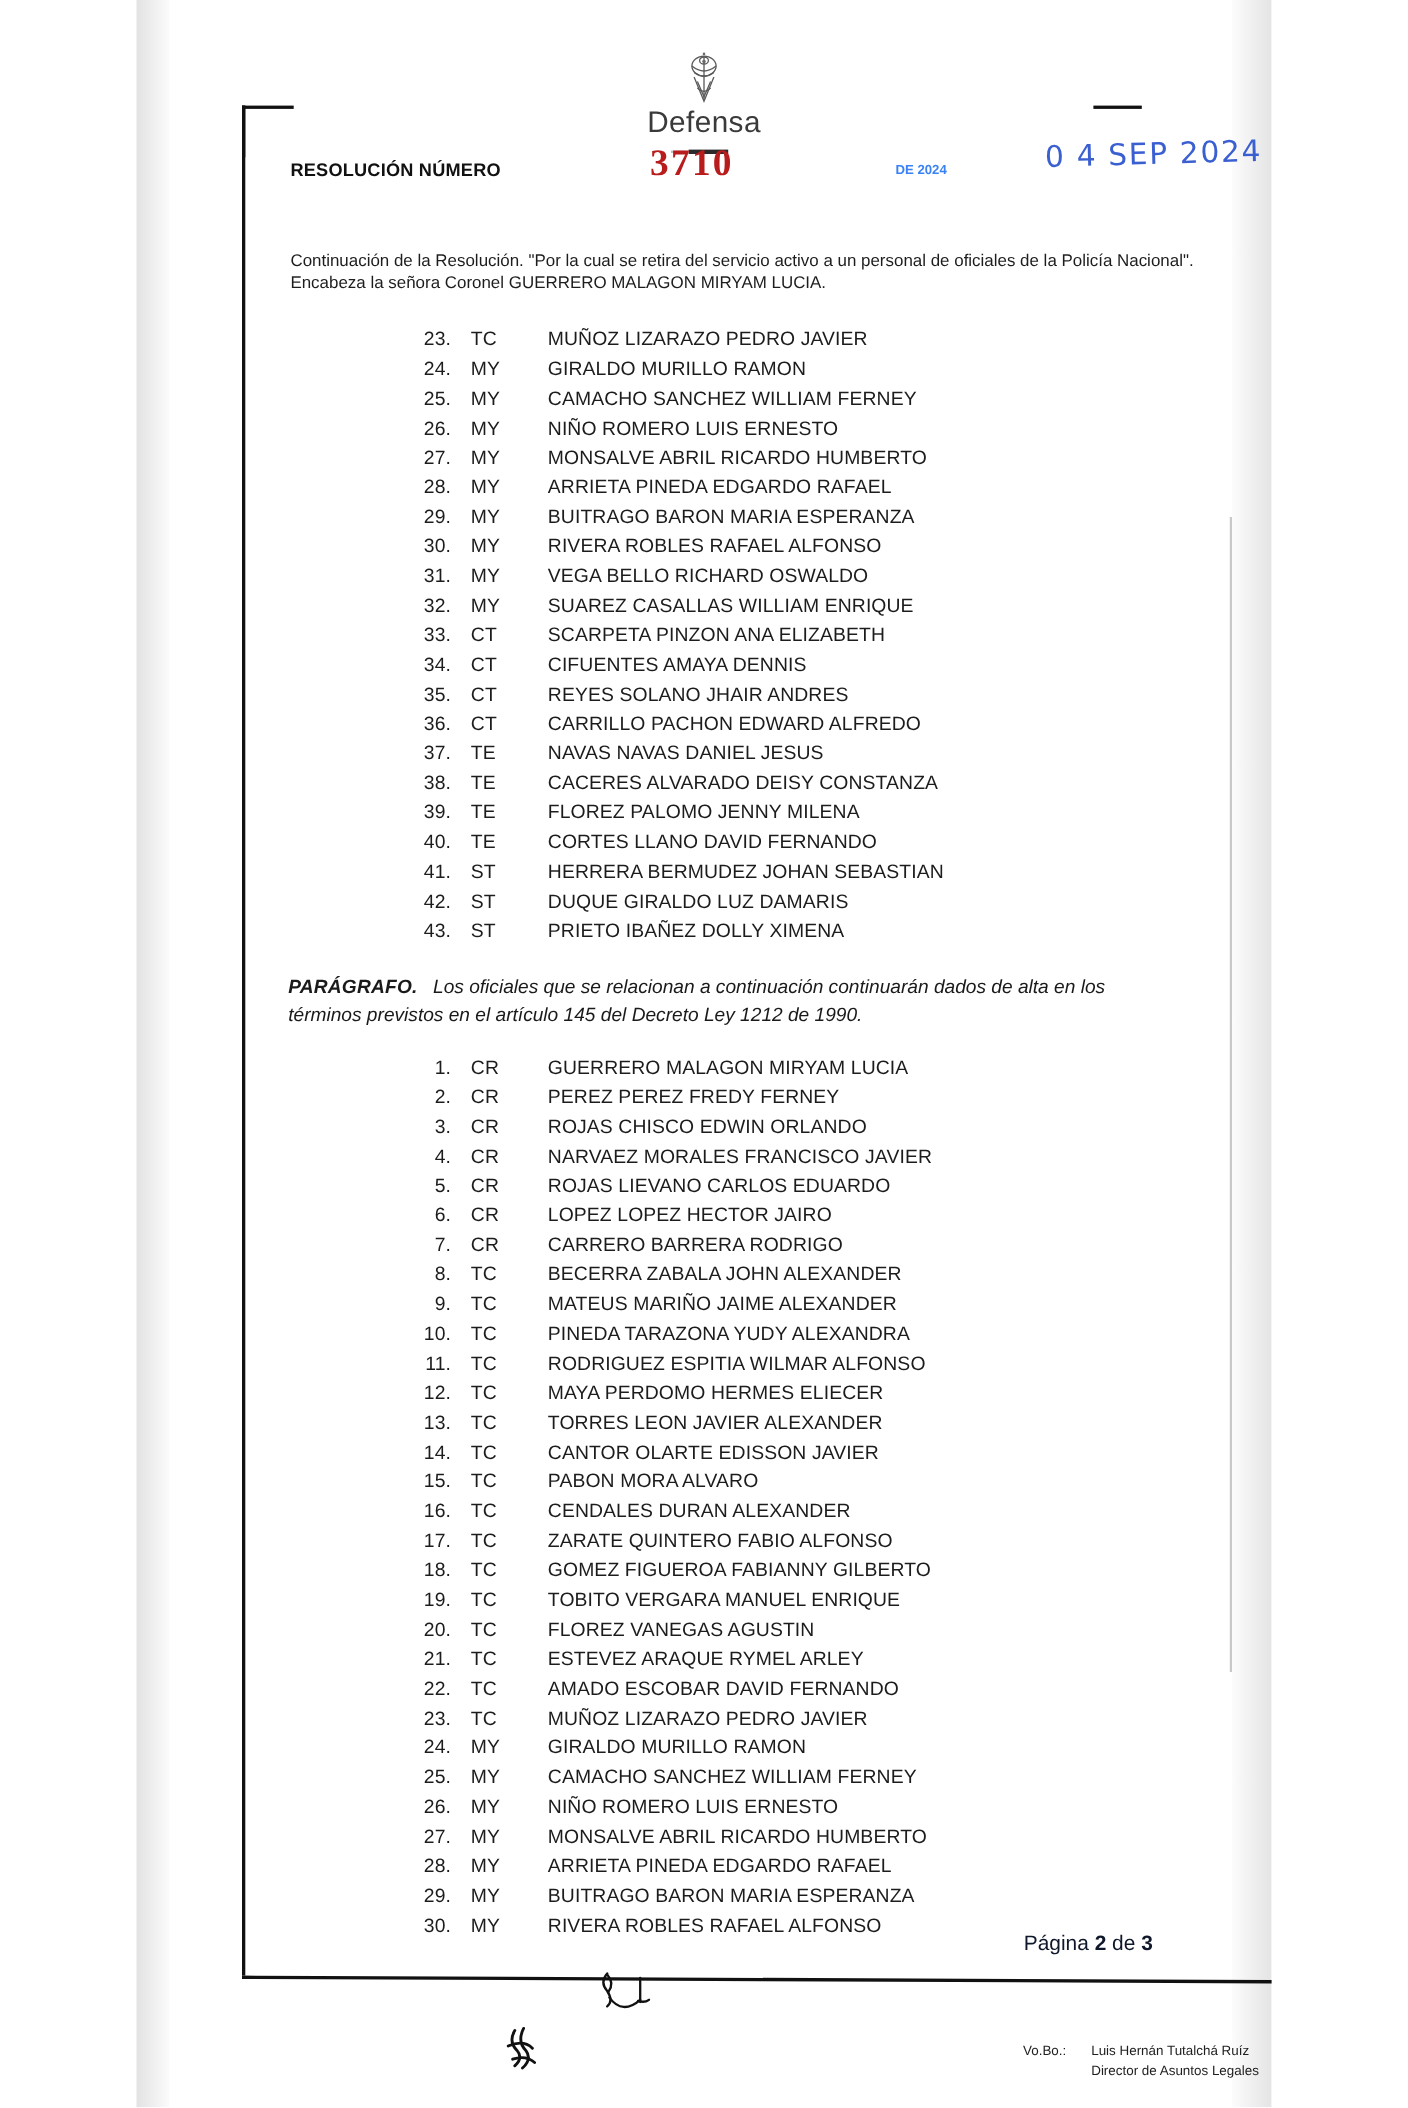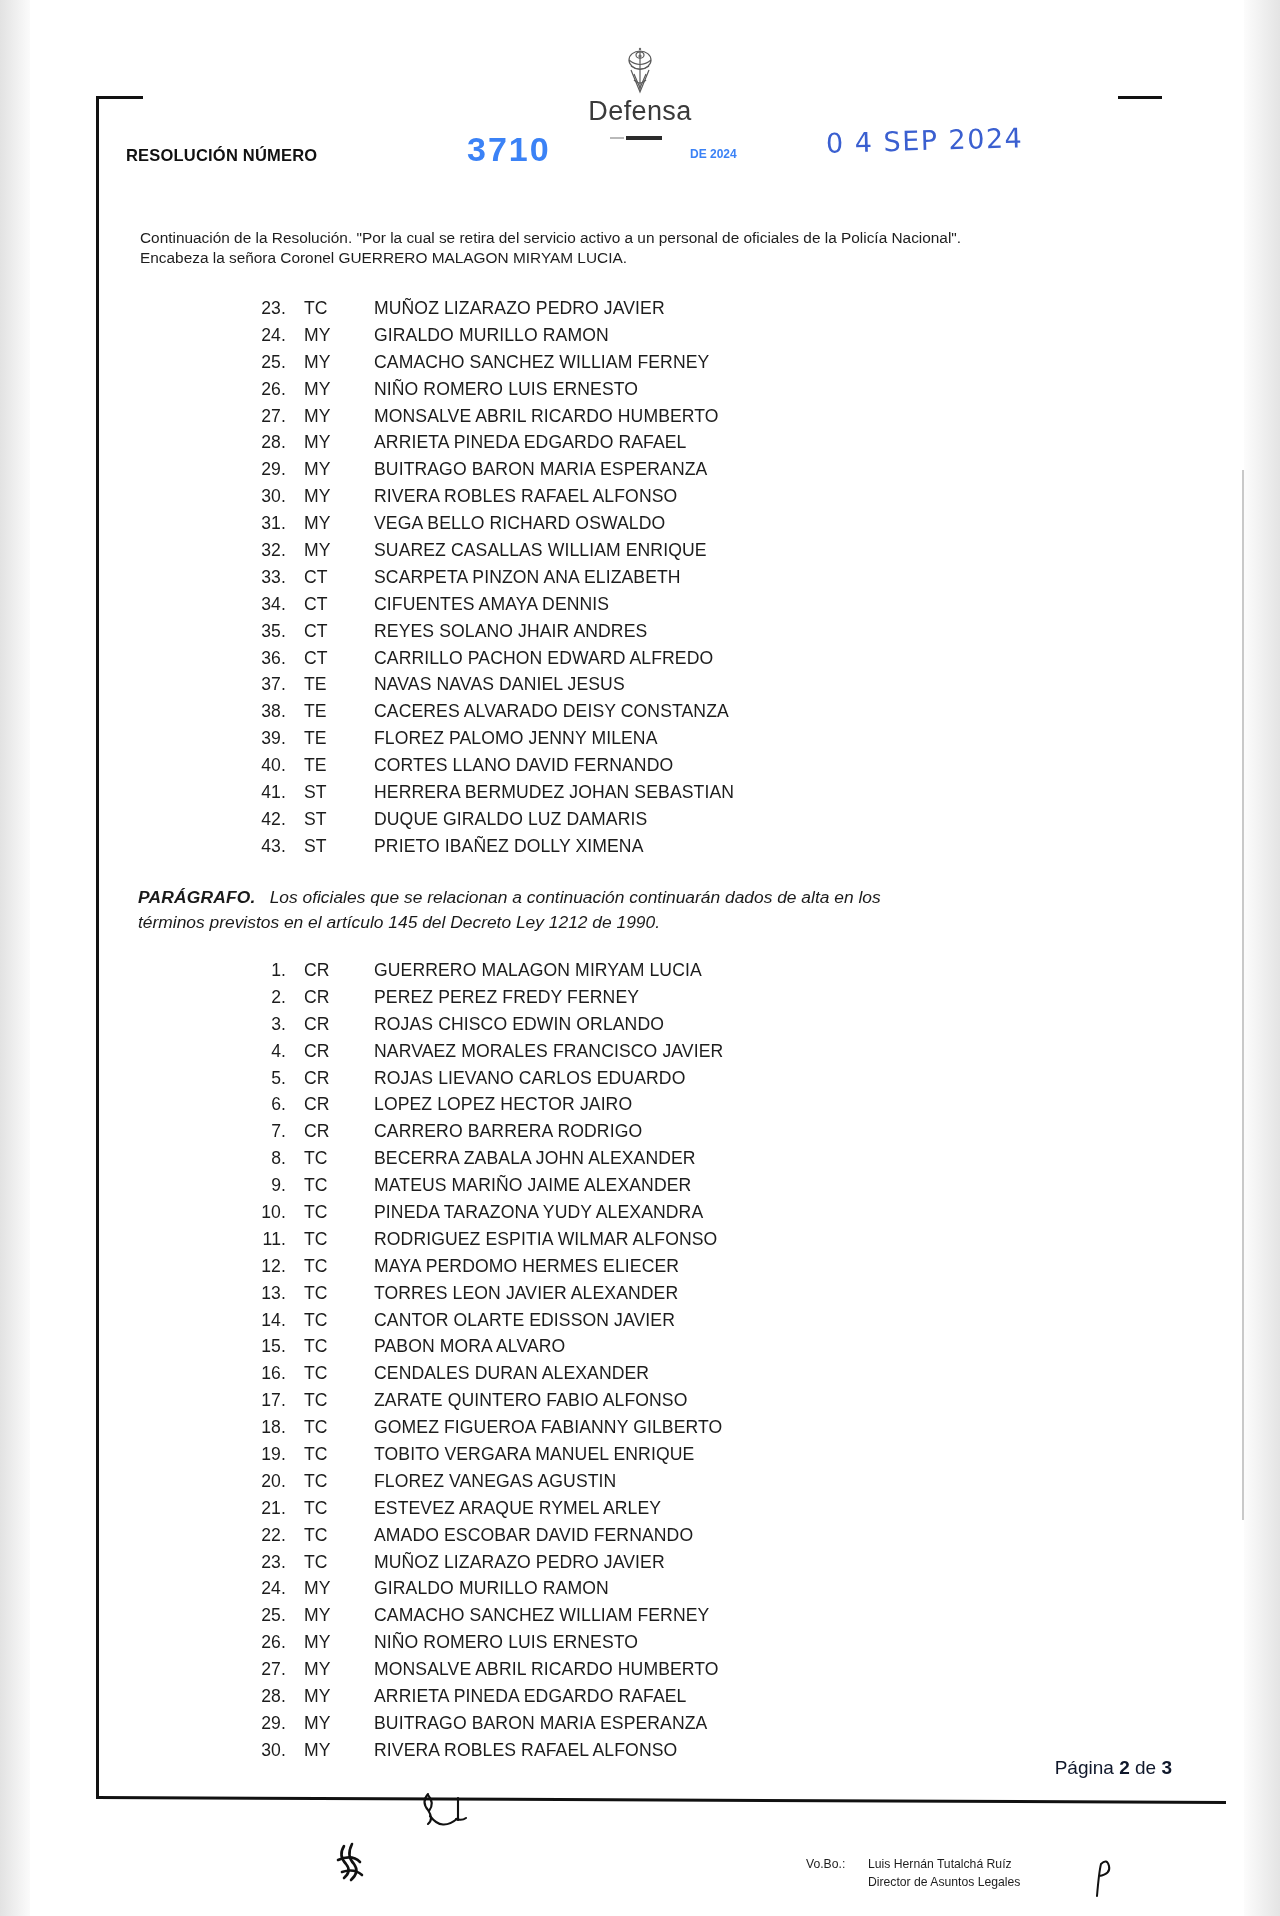--- a/index.html
+++ b/index.html
@@ -10,21 +10,21 @@
   }
   body {
     font-family: "Liberation Sans", sans-serif;
     color: #1a1a1a;
     -webkit-font-smoothing: antialiased;
   }
 
   
   .page {
     position: relative;
-    width: 1280px;
+    width: 1032px;
     height: 1916px;
     margin: 0 auto;
     background: #fdfdfd;
     overflow: hidden;
   }
 
   
   .scan-bg {
     position: absolute;
     inset: 0;
@@ -118,35 +118,35 @@
     content: "";
     position: absolute;
     left: -16px; top: 1px;
     width: 14px; height: 2px;
     background: #b9b9b9;
   }
 
   
   .res-label {
     position: absolute;
-    left: 126px;
+    left: 140px;
     top: 146px;
     font-size: 16.5px;
     font-weight: bold;
     letter-spacing: 0.2px;
     color: #111;
   }
   .res-number {
     position: absolute;
     left: 467px;
     top: 130px;
-    font-family: Liberation Sans, sans-serif;
+    font-family: Liberation Serif, serif;
     font-size: 34px;
     font-weight: bold;
-    color: #3b82f6;
+    color: #b91c1c;
     letter-spacing: 2px;
   }
   .res-year {
     position: absolute;
     left: 690px;
     top: 147px;
     font-size: 12px;
     font-weight: bold;
     color: #3b82f6;
   }

